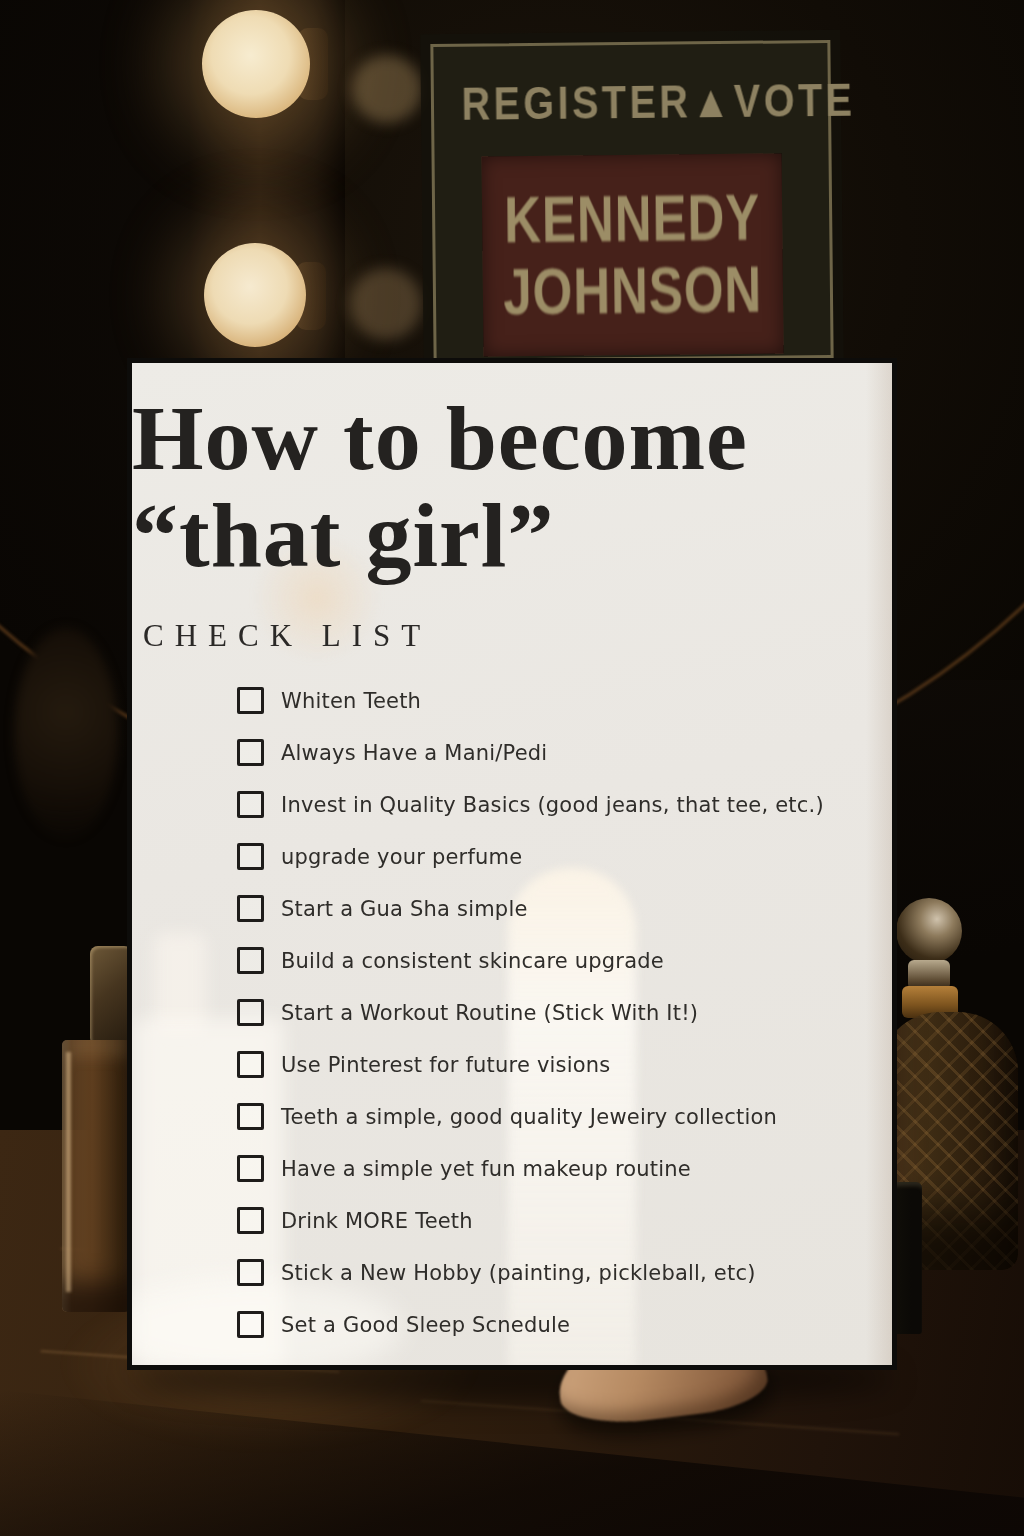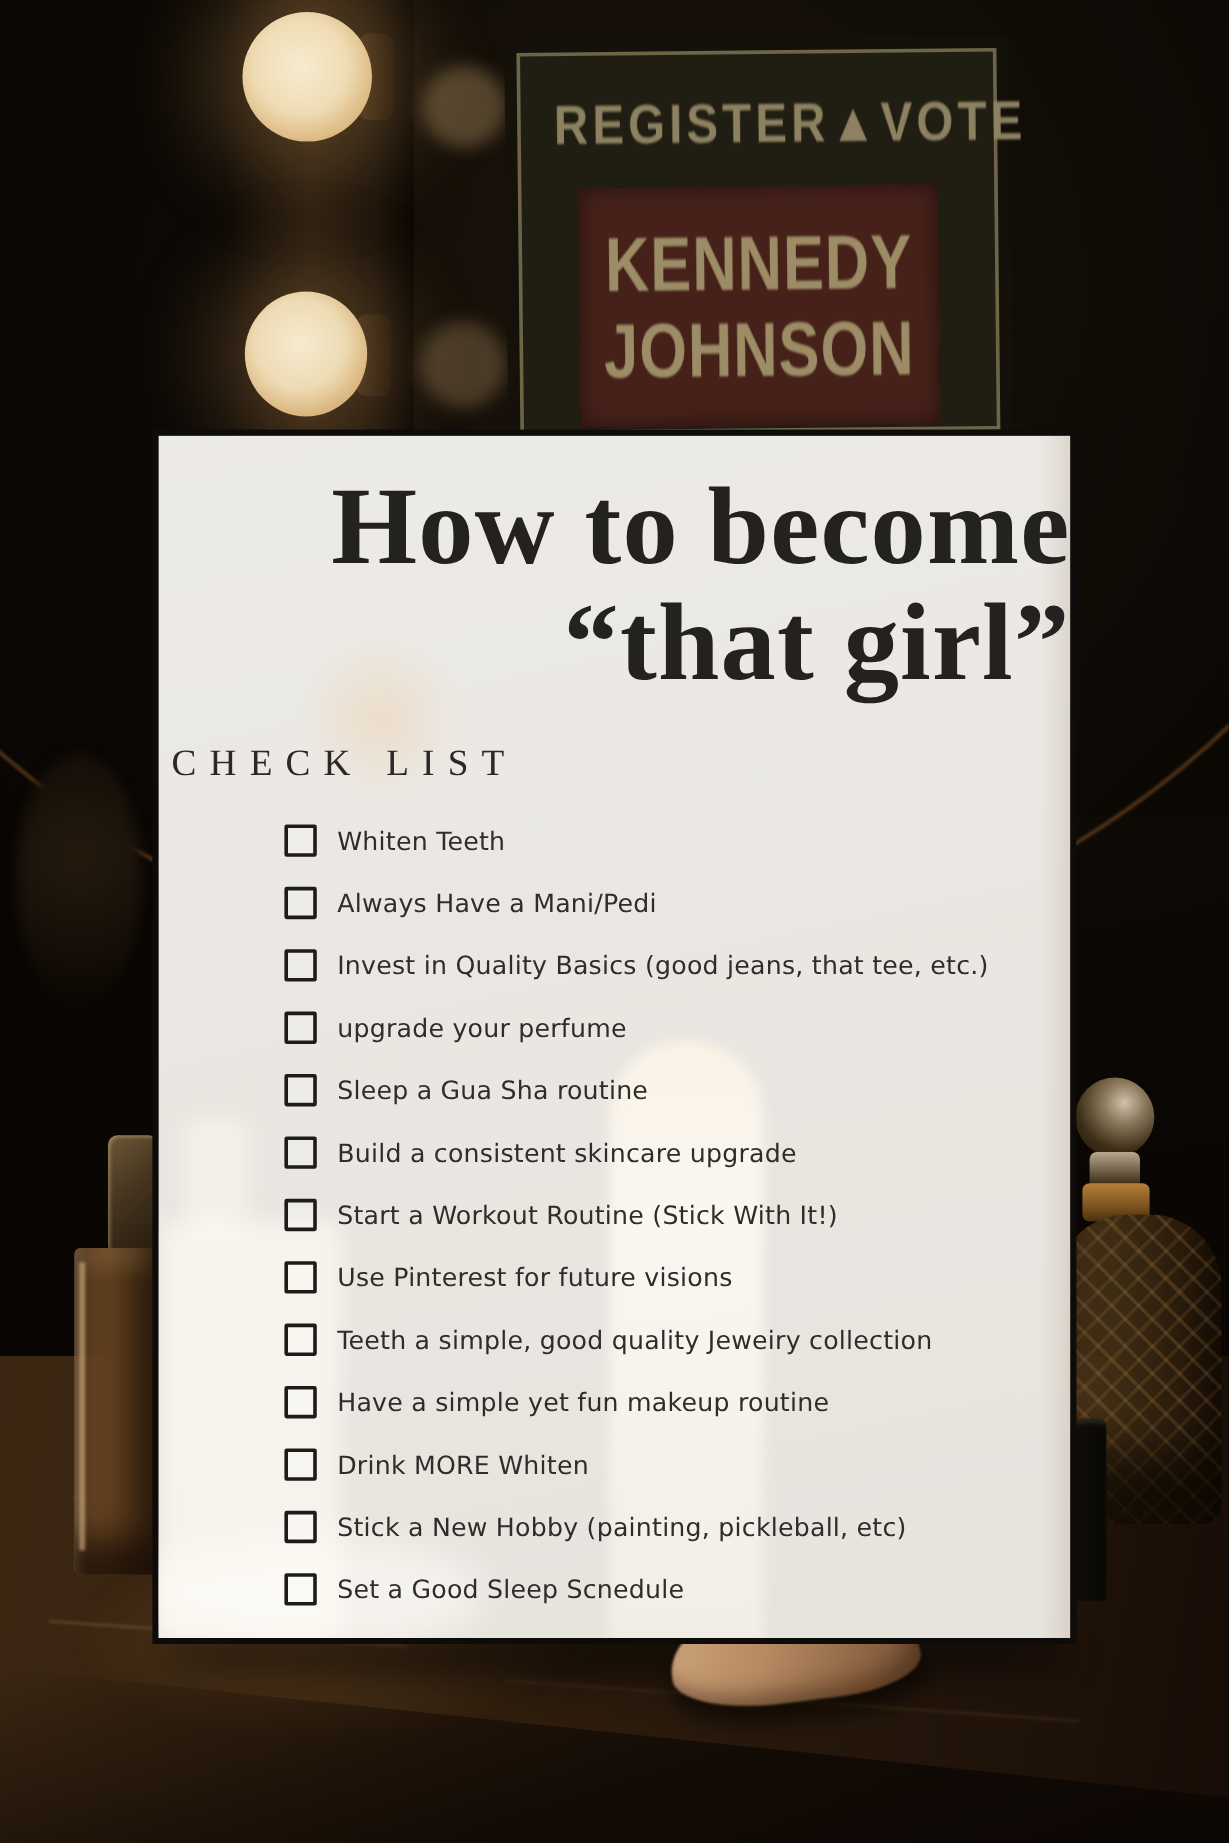--- a/index.html
+++ b/index.html
@@ -117,21 +117,21 @@
   .deco-bottle-body{left:2px;top:655px;width:150px;height:350px;border-radius:12px;
     background:rgba(255,252,246,.62);filter:blur(9px);}
   .deco-bottle-cap{left:22px;top:570px;width:52px;height:100px;border-radius:10px;
     background:rgba(255,250,242,.5);filter:blur(8px);}
   .deco-blob{left:-30px;top:915px;width:300px;height:100px;border-radius:50%;
     background:rgba(255,253,248,.55);filter:blur(14px);}
   .deco-right-streak{right:0;top:0;width:26px;height:1002px;
     background:linear-gradient(to left,rgba(110,70,35,.12),rgba(110,70,35,0));}
 
   .card-content{position:absolute;left:0;top:0;width:760px;height:1002px;}
-  .title{margin:27px 0 0 0;text-align:right;
+  .title{margin:27px 0 0 0;text-align:left;
     font-family:"Liberation Serif","DejaVu Serif",serif;font-weight:bold;
     font-size:92px;line-height:97px;letter-spacing:1px;color:#242220;}
   .subtitle{margin:34px 0 0 0;text-align:left;
     font-family:"Liberation Serif","DejaVu Serif",serif;font-weight:normal;
     font-size:31px;letter-spacing:11px;text-indent:11px;color:#2b2927;}
   .list{margin:33px 0 0 0;padding-left:105px;display:flex;flex-direction:column;row-gap:25px;}
   .row{display:flex;align-items:center;column-gap:17px;height:27px;}
   .box{flex:0 0 auto;width:27px;height:27px;border:3px solid #1e1c1a;border-radius:2px;
     background:rgba(252,251,248,.25);}
   .lbl{font-family:"DejaVu Sans",sans-serif;font-size:21px;color:#2f2d2a;
@@ -216,21 +216,21 @@
     <span class="lbl">Invest in Quality Basics (good jeans, that tee, etc.)</span>
   </div>
 
   <div class="row">
     <span class="box"></span>
     <span class="lbl">upgrade your perfume</span>
   </div>
 
   <div class="row">
     <span class="box"></span>
-    <span class="lbl">Sleep a Gua Sha routine</span>
+    <span class="lbl">Start a Gua Sha simple</span>
   </div>
 
   <div class="row">
     <span class="box"></span>
     <span class="lbl">Build a consistent skincare upgrade</span>
   </div>
 
   <div class="row">
     <span class="box"></span>
     <span class="lbl">Start a Workout Routine (Stick With It!)</span>
@@ -246,21 +246,21 @@
     <span class="lbl">Teeth a simple, good quality Jeweiry collection</span>
   </div>
 
   <div class="row">
     <span class="box"></span>
     <span class="lbl">Have a simple yet fun makeup routine</span>
   </div>
 
   <div class="row">
     <span class="box"></span>
-    <span class="lbl">Drink MORE Whiten</span>
+    <span class="lbl">Drink MORE Teeth</span>
   </div>
 
   <div class="row">
     <span class="box"></span>
     <span class="lbl">Stick a New Hobby (painting, pickleball, etc)</span>
   </div>
 
   <div class="row">
     <span class="box"></span>
     <span class="lbl">Set a Good Sleep Scnedule</span>

